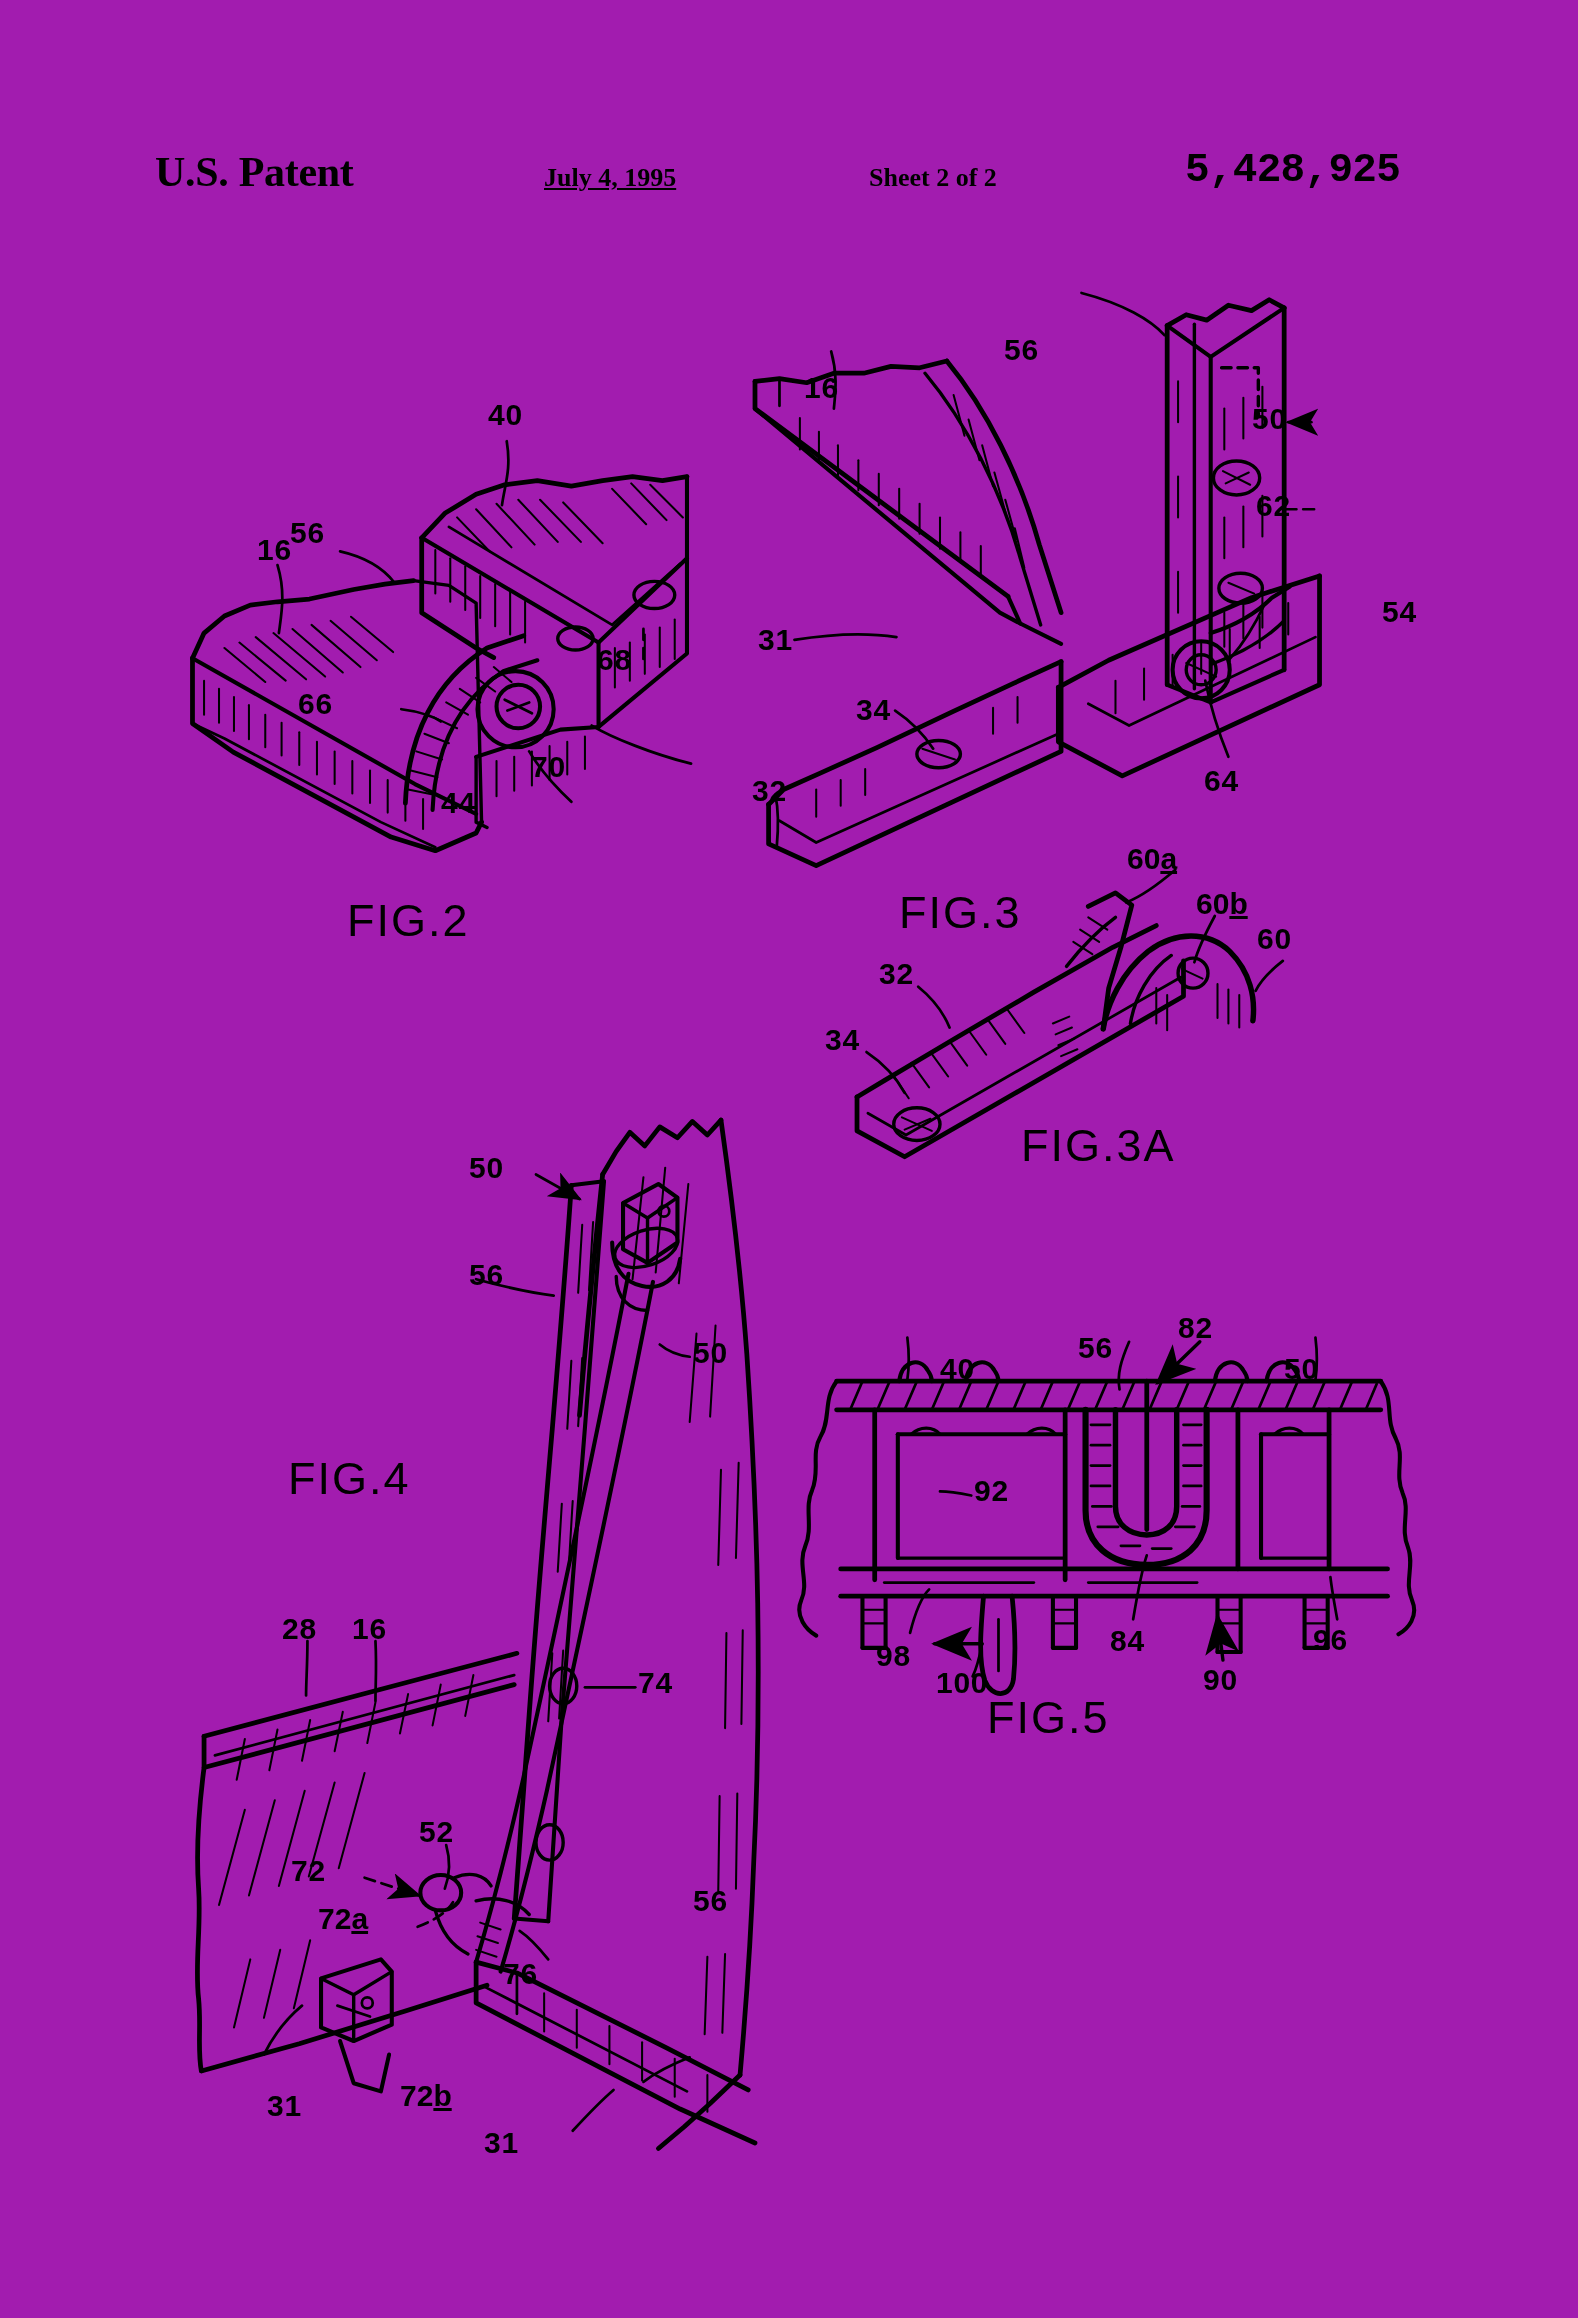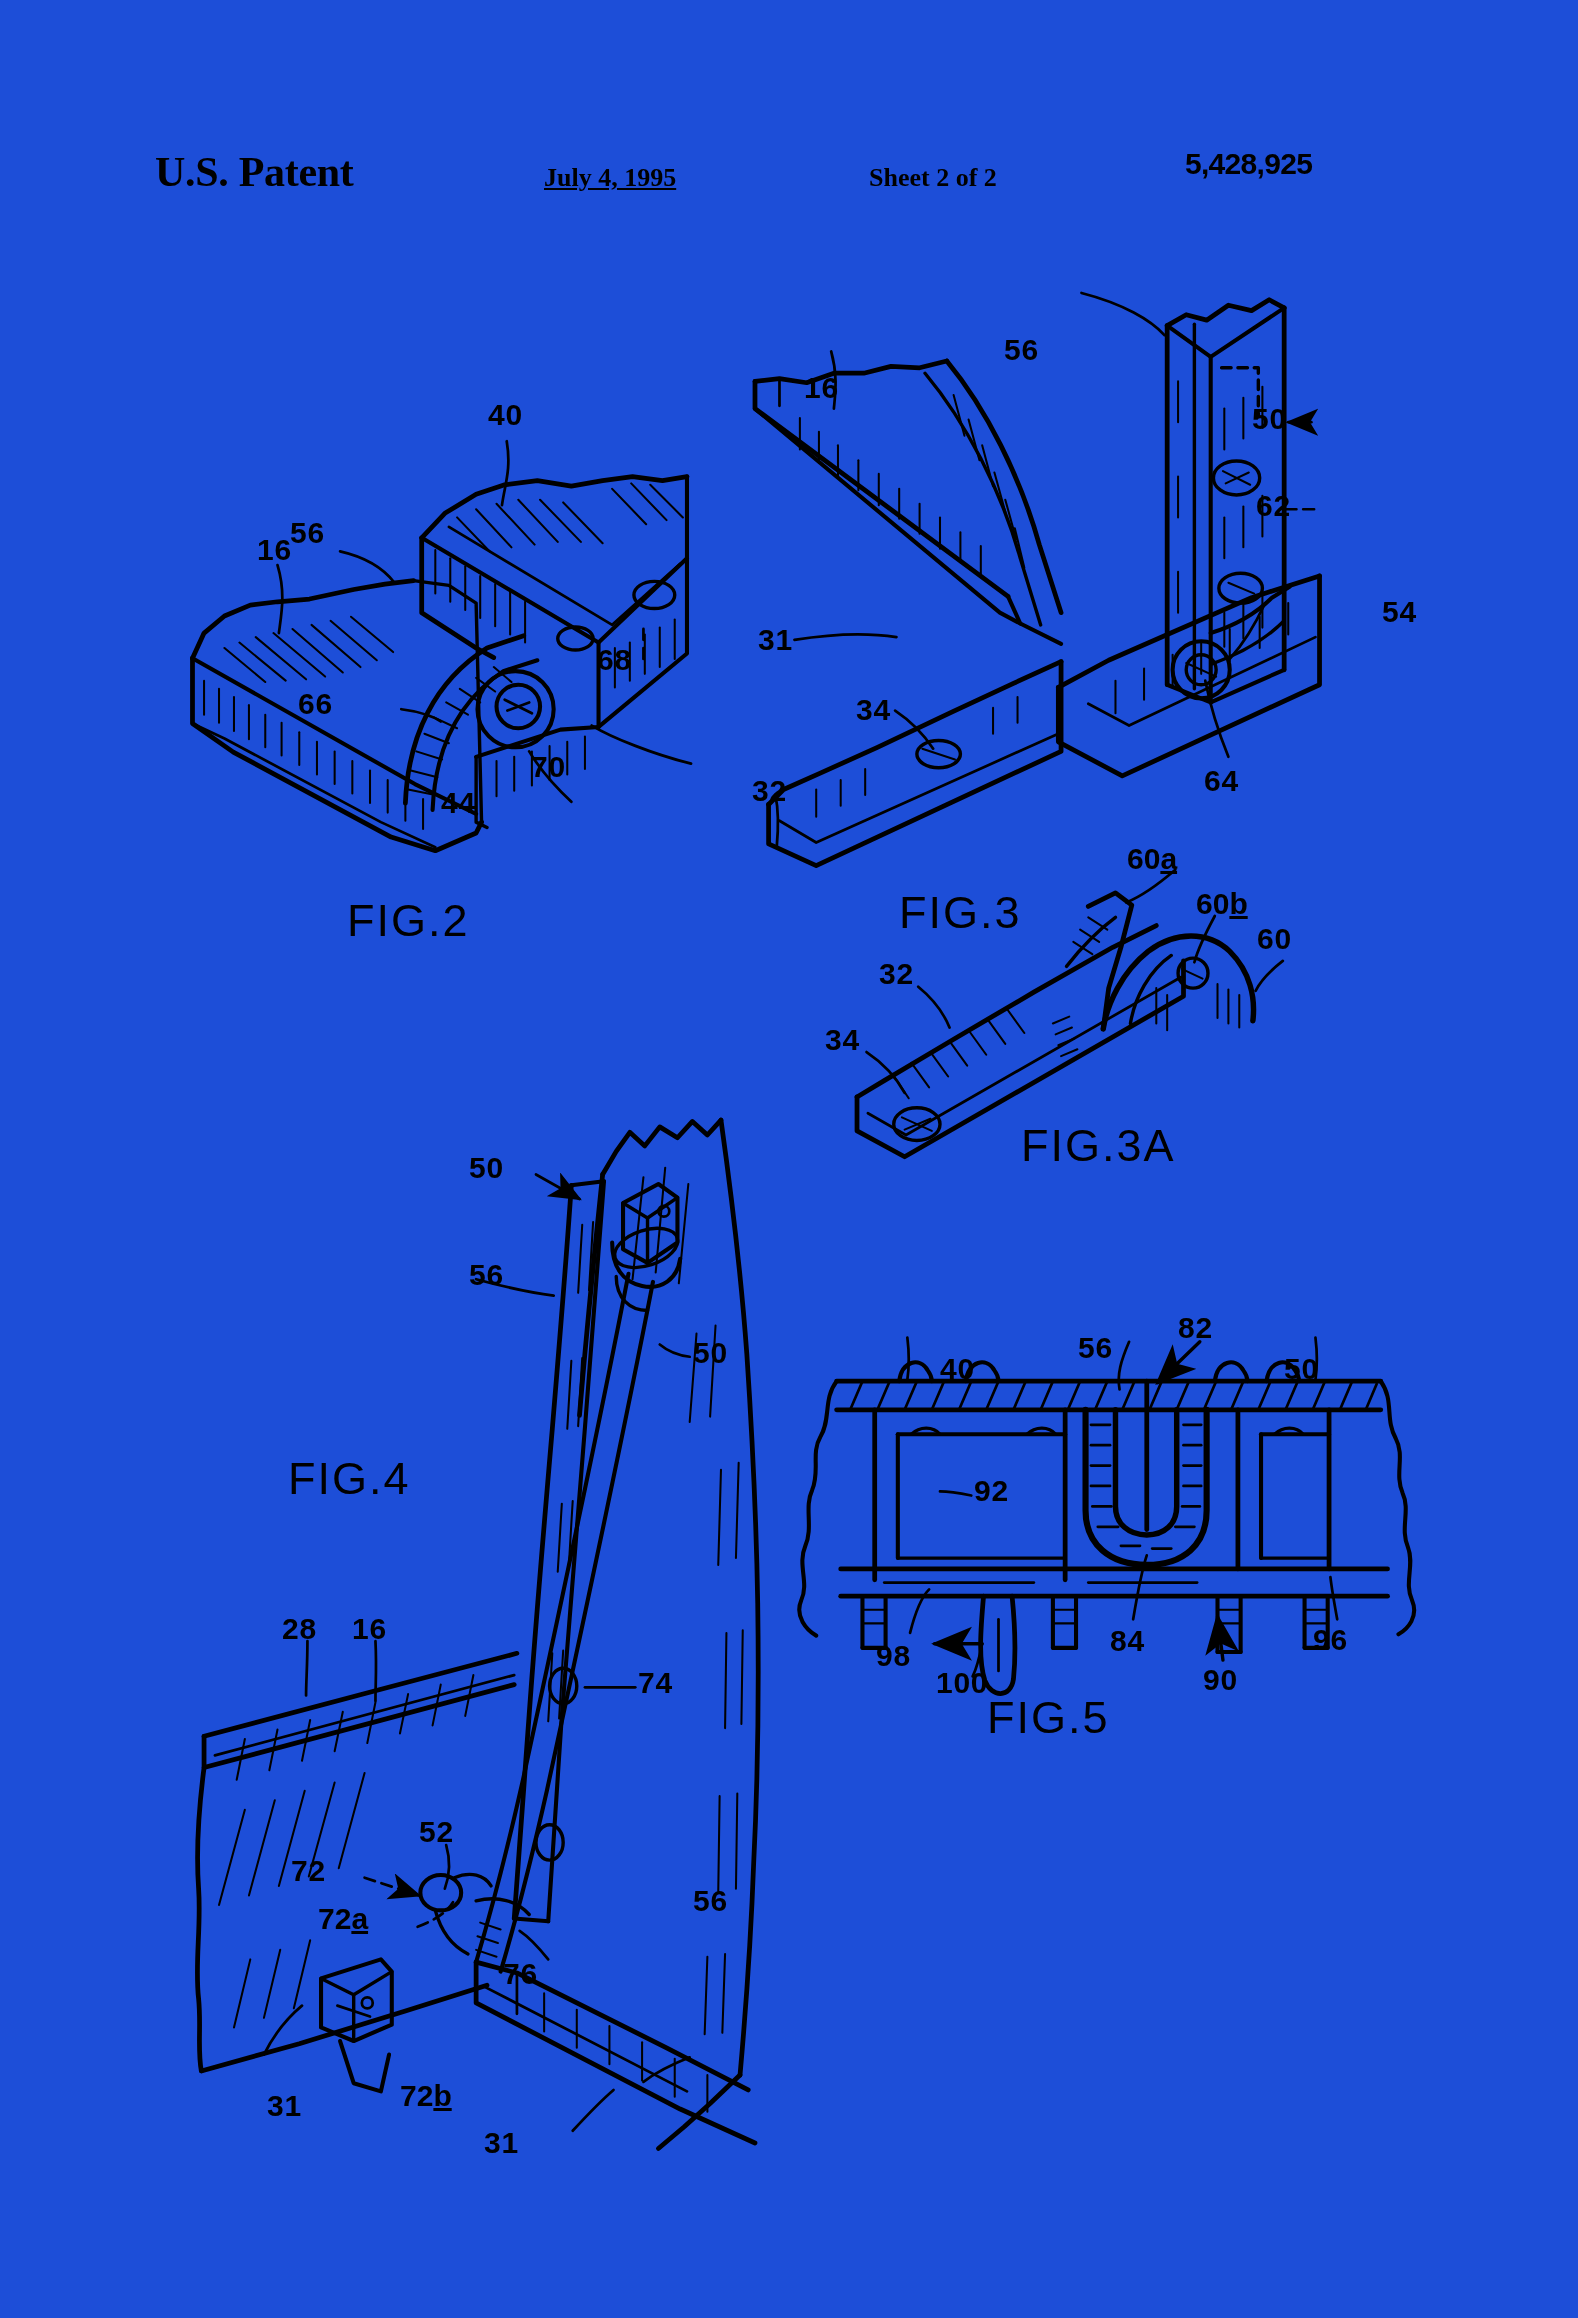--- a/index.html
+++ b/index.html
@@ -4,21 +4,21 @@
 <style>
   html, body {
     margin: 0;
     padding: 0;
     background: #ffffff;
   }
   #page {
     position: relative;
     width: 1578px;
     height: 2319px;
-    background: #1d4ed8;
+    background: #a21caf;
     overflow: hidden;
     font-family: "Liberation Serif", serif;
   }
 
   
   #header {
     position: absolute;
     left: 0;
     top: 148px;
     width: 1578px;
@@ -46,23 +46,23 @@
   }
   #hdr-sheet {
     left: 869px;
     top: 15px;
     font-size: 26px;
     font-family: "Liberation Serif", serif;
   }
   #hdr-patno {
     left: 1185px;
     top: -1.4px;
-    font-size: 30px;
+    font-size: 41px;
     letter-spacing: -0.7px;
-    font-family: Liberation Sans, sans-serif;
+    font-family: Liberation Mono, monospace;
   }
 
   
   #canvas {
     position: absolute;
     left: 0;
     top: 0;
     width: 1578px;
     height: 2319px;
   }

